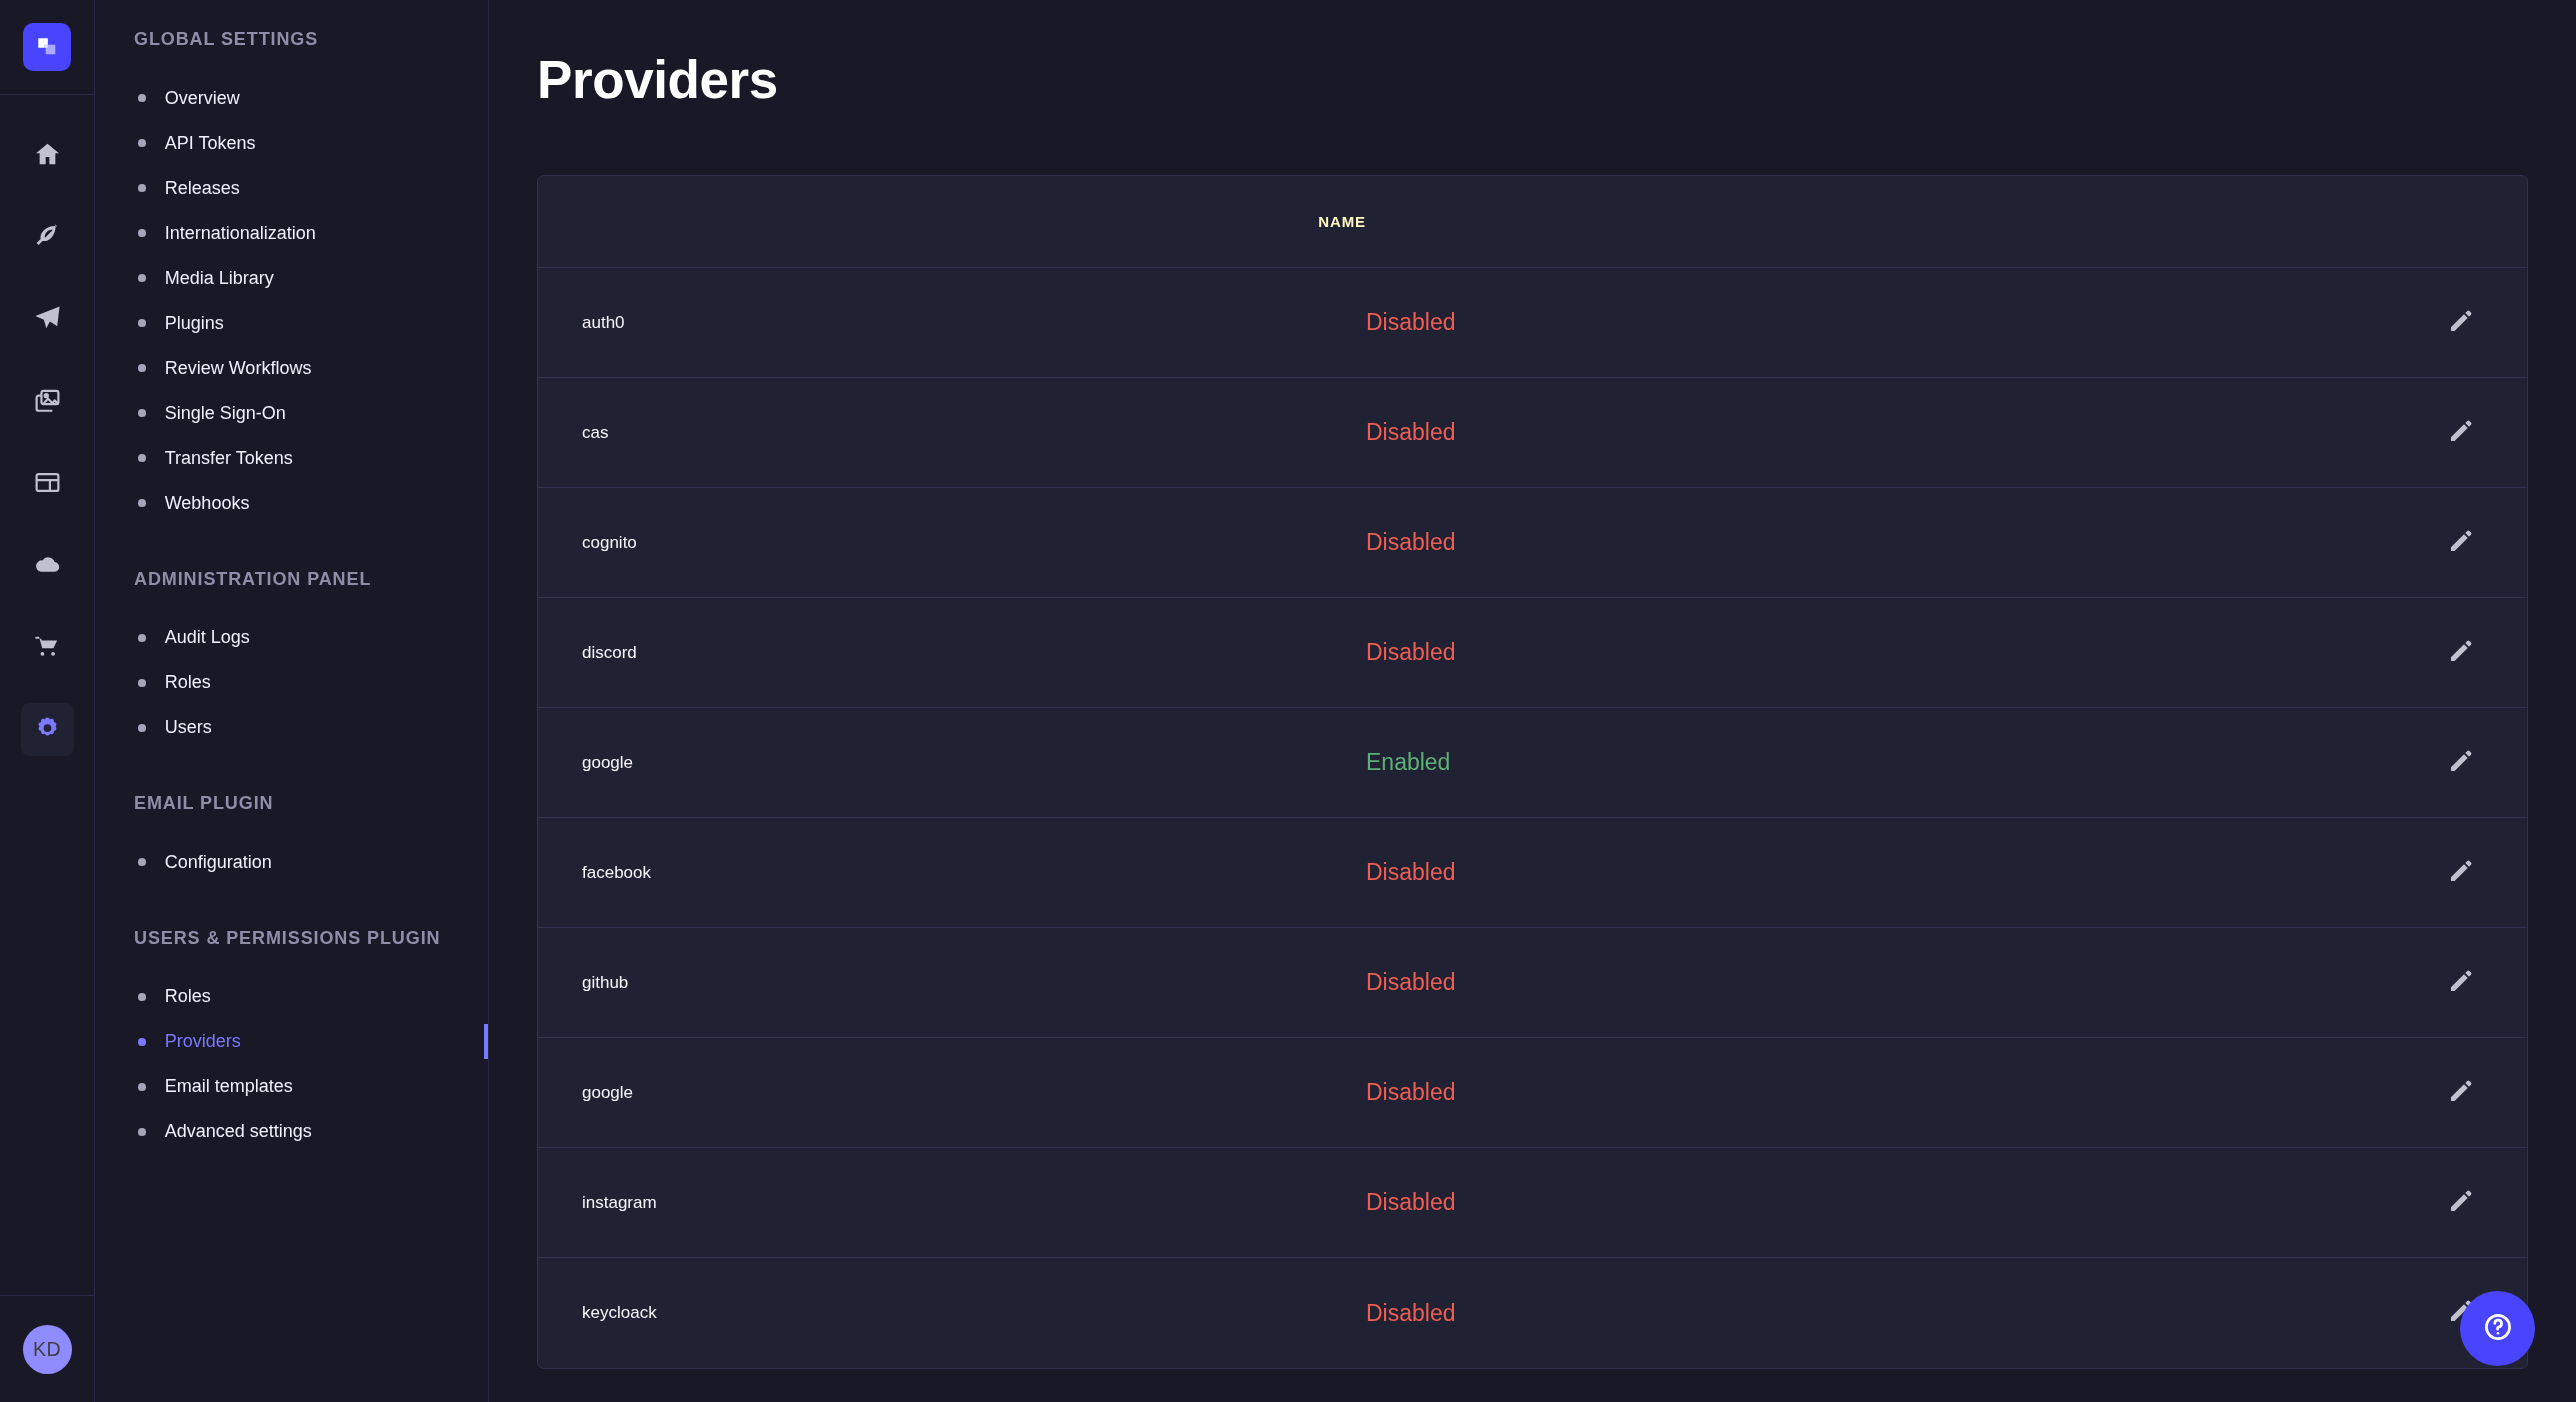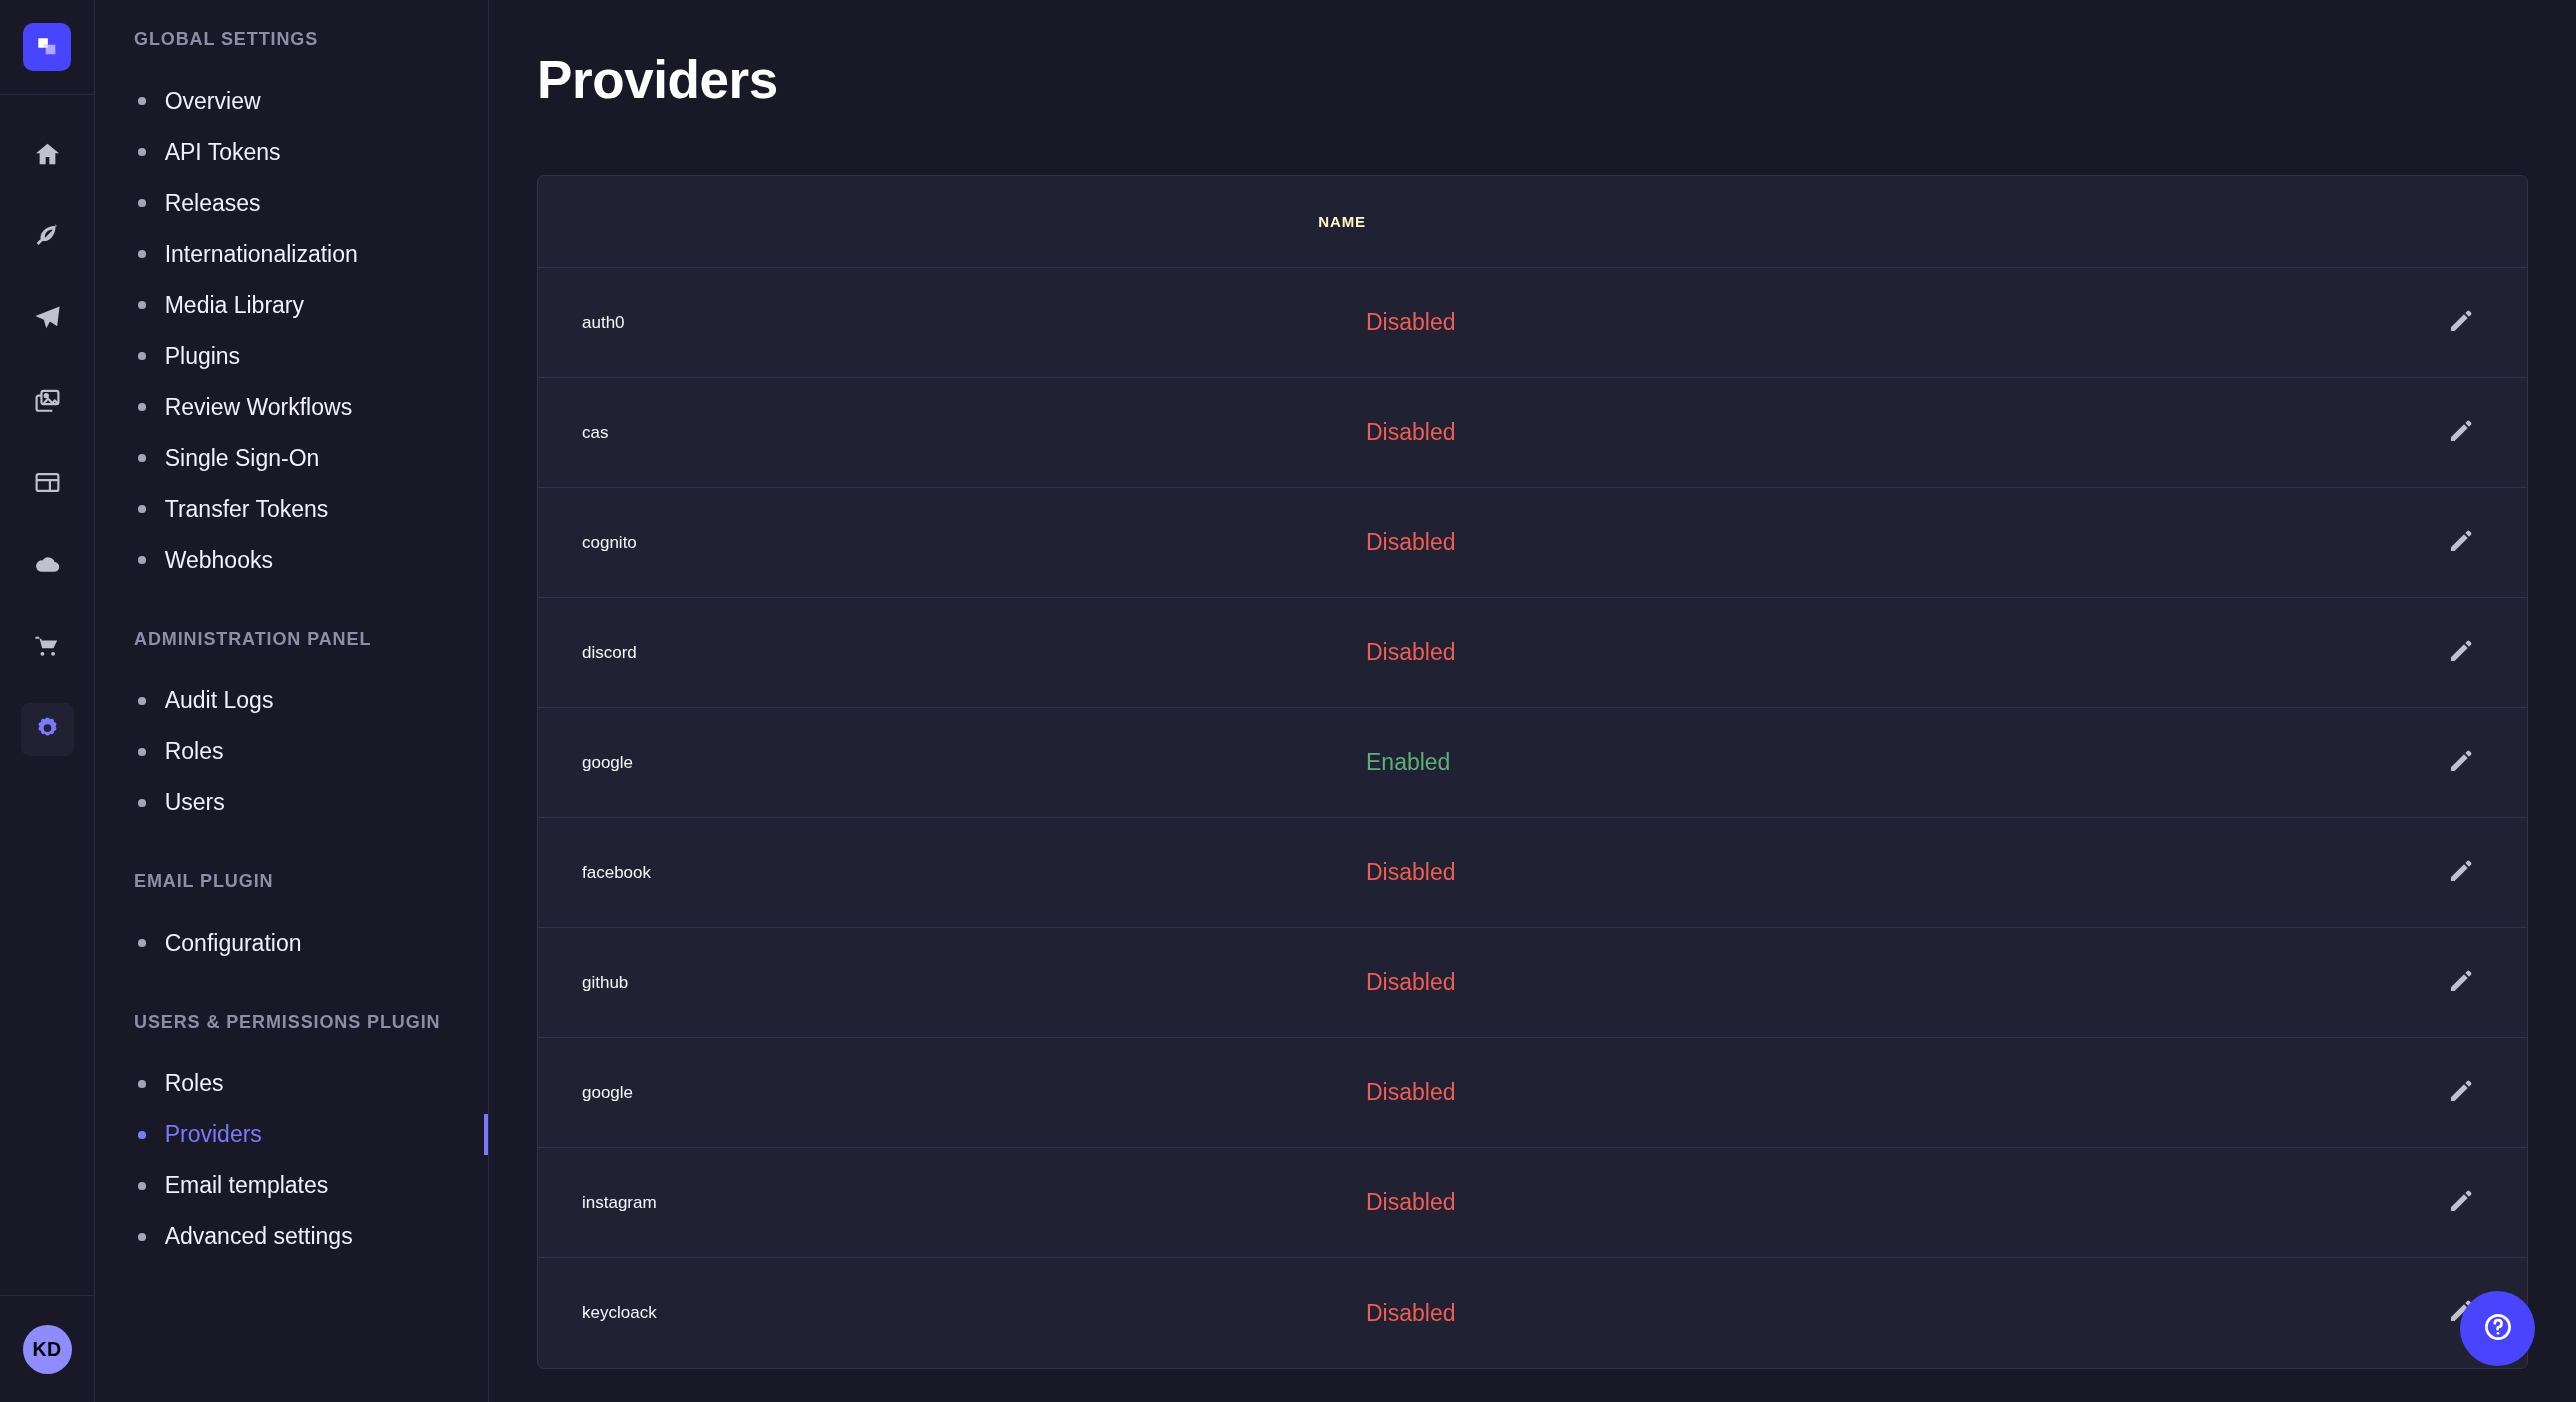--- a/index.html
+++ b/index.html
@@ -55,23 +55,23 @@
   .rail-foot {
     height: 107px;
     width: 100%;
     display: flex; align-items: center; justify-content: center;
     border-top: 1.7px solid #282846;
   }
   .avatar {
     width: 49px; height: 49px;
     border-radius: 50%;
     background: #8e8cff;
-    color: #000000;
+    color: #404040;
     font-size: 19.6px;
-    font-weight: 700;
+    font-weight: 400;
     display: flex; align-items: center; justify-content: center;
     letter-spacing: 0.4px;
     cursor: pointer;
   }
 
   
   .sidebar {
     width: 394px;
     min-width: 394px;
     background: #181826;
@@ -89,21 +89,21 @@
     text-transform: uppercase;
     padding: 0 0 0 39px;
     margin-bottom: 25.6px;
   }
   .side-section + .side-section { margin-top: 43px; }
   .side-item {
     display: flex;
     align-items: center;
     gap: 19px;
     padding: 12px 0 12px 43px;
-    font-size: 23px;
+    font-size: 18px;
     color: #f0f0ff;
     cursor: pointer;
     position: relative;
   }
   .side-item .dot {
     width: 7.7px; height: 7.7px; border-radius: 50%;
     background: #a5a5ba;
     flex: 0 0 auto;
   }
   .side-item.active { color: #7b79ff; }

